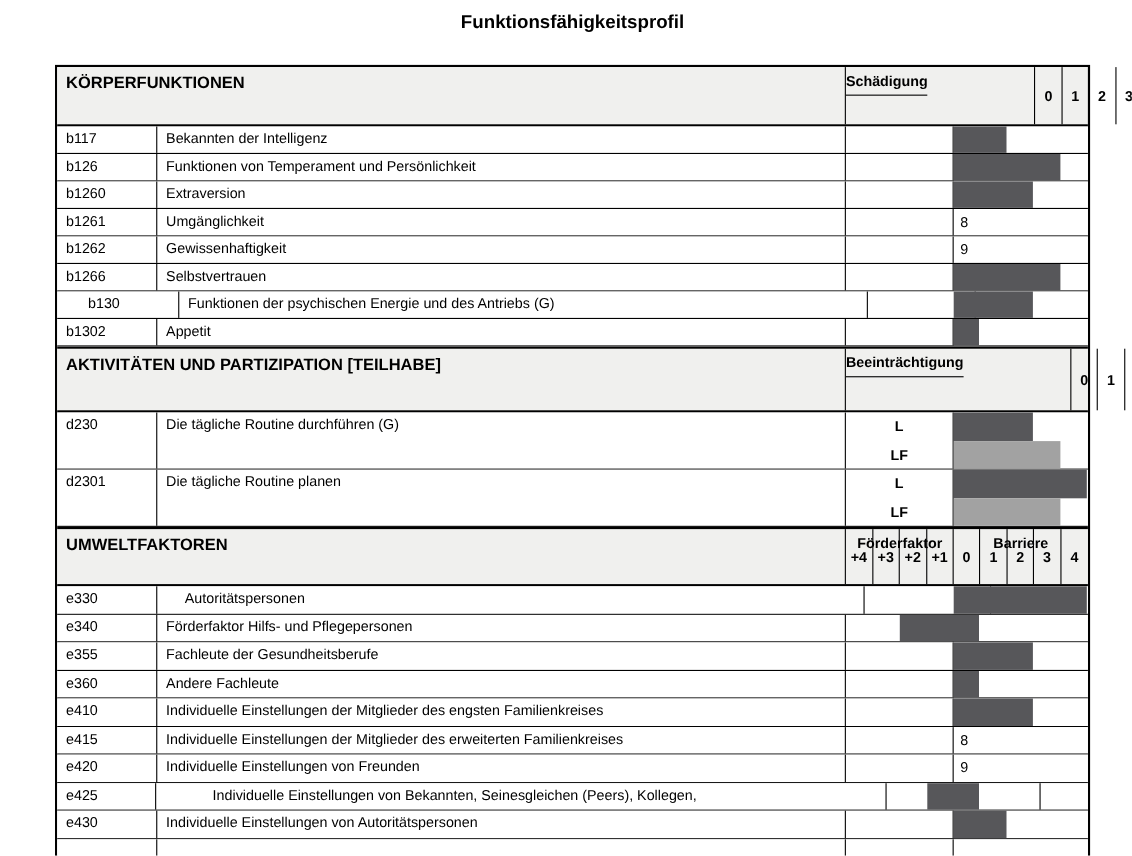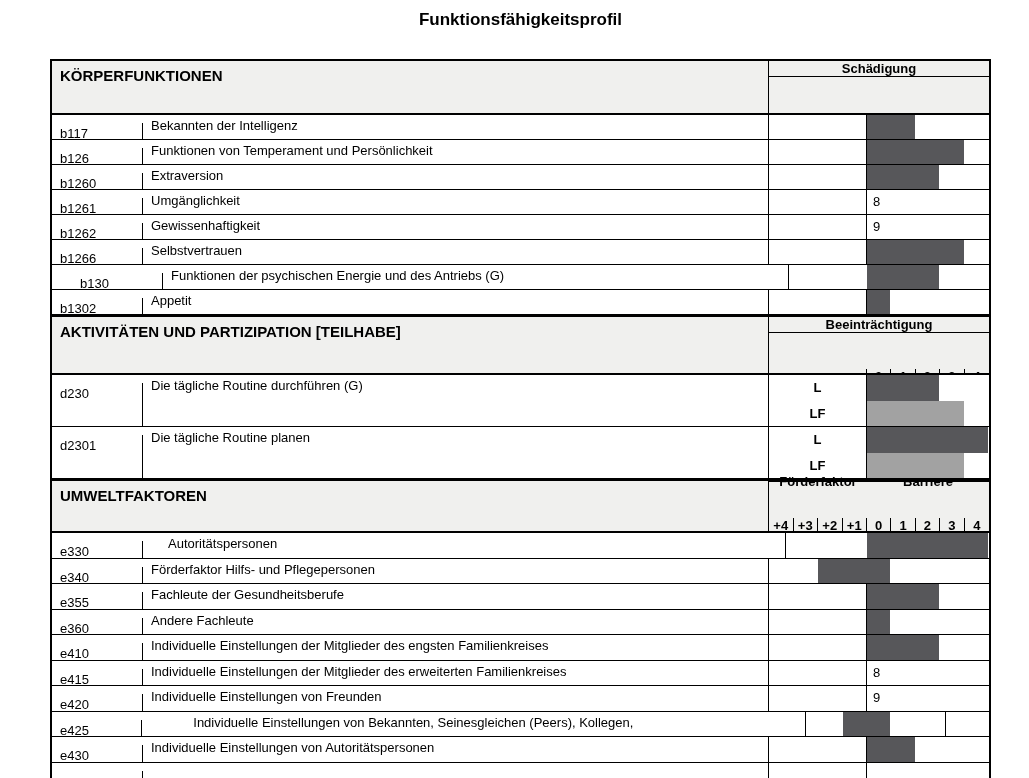--- a/index.html
+++ b/index.html
@@ -16,21 +16,21 @@
     border:2px solid #000;background:#fff;box-sizing:border-box;
   }
   
   .hb{display:flex;background:#f0f0ee;box-sizing:border-box;}
   .hb.sep{border-top:2px solid #000;}
   .hb{border-bottom:2px solid #000000;}
   .hb-left{
     width:717px;box-sizing:border-box;border-right:1px solid #000;
     font-weight:bold;font-size:15px;padding:6px 0 0 8px;
   }
-  .hb-right{width:220px;display:flex;flex-direction:column;box-sizing:border-box;gap:36px;}
+  .hb-right{width:220px;display:flex;flex-direction:row;box-sizing:border-box;}
   .hb-title{
     height:26px;border-bottom:1px solid #000;box-sizing:border-box;
     position:relative;display:flex;align-items:center;justify-content:center;
     font-weight:bold;font-size:13px;
   }
   .hb-title .half{position:absolute;top:0;height:100%;display:flex;align-items:center;justify-content:center;}
   .hb-title .half-left{left:0;width:98px;}
   .hb-title .half-right{left:98px;width:122px;}
   .hb-cols{flex:1;display:flex;font-weight:bold;font-size:13px;}
   .hb-blank{width:98px;box-sizing:border-box;border-right:1px solid #000;}
@@ -40,21 +40,21 @@
   }
   .hb-col.nb{border-right:none;}
   
   .row{
     display:flex;position:relative;border-bottom:1px solid #000;
     box-sizing:border-box;background:#fff;
   }
   .row.partial{border-bottom:none;}
   .c-code{
     width:91px;box-sizing:border-box;border-right:1px solid #000;
-    font-size:13px;padding:3px 0 0 8px;margin-top:8px;
+    font-size:13px;padding:3px 0 0 8px;
   }
   .c-desc{
     width:626px;box-sizing:border-box;border-right:1px solid #000;
     font-size:13px;padding:3px 0 0 8px;white-space:nowrap;overflow:hidden;
   }
   .c-qual{
     width:98px;box-sizing:border-box;border-right:1px solid #000;
     display:flex;flex-direction:column;
   }
   .qual-label{

